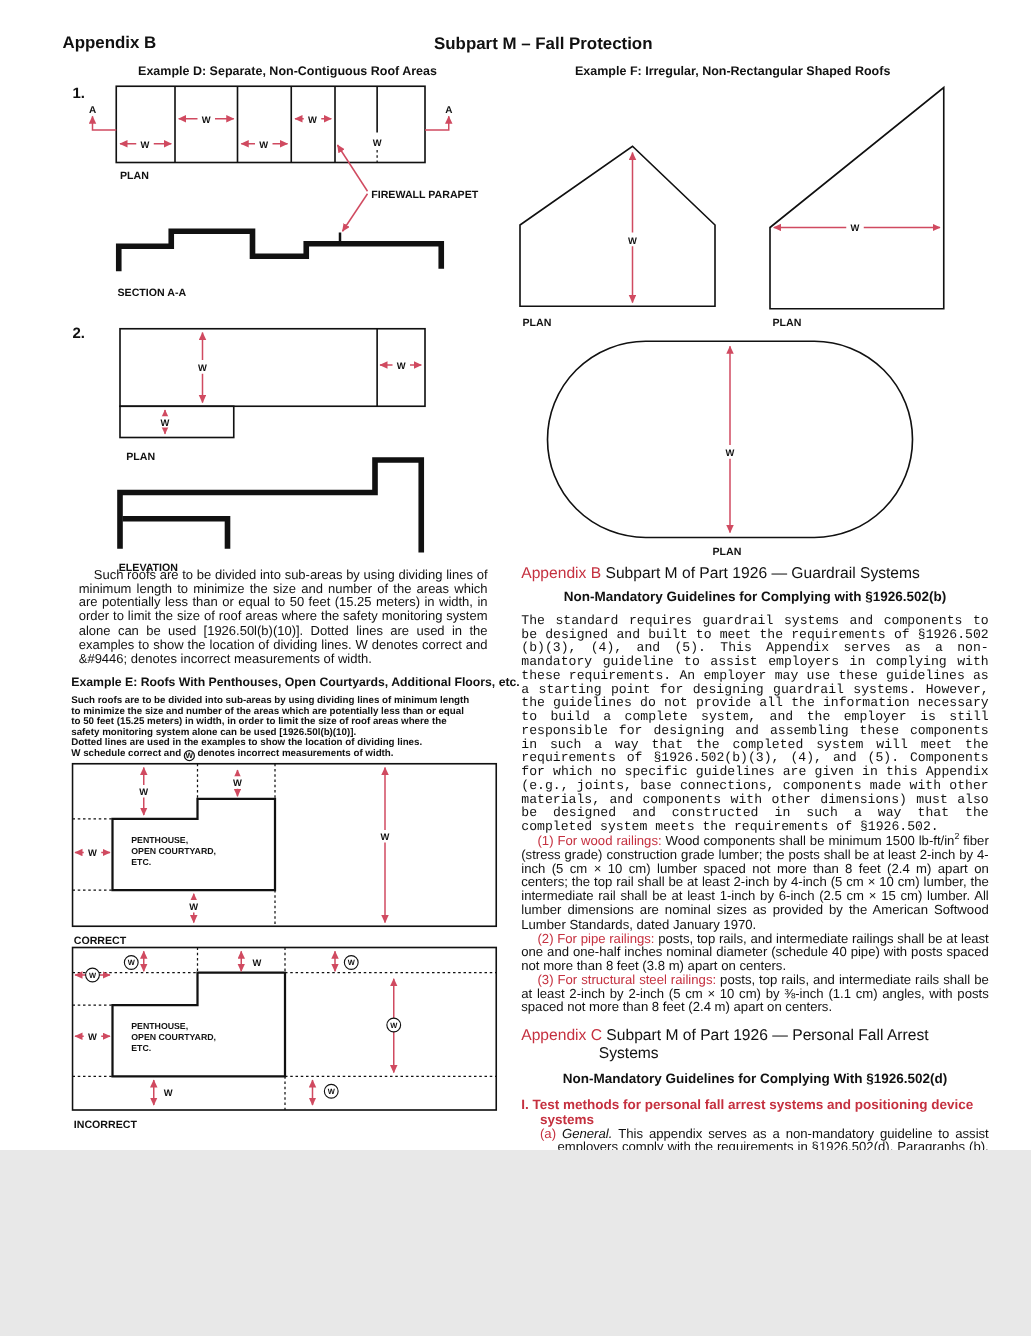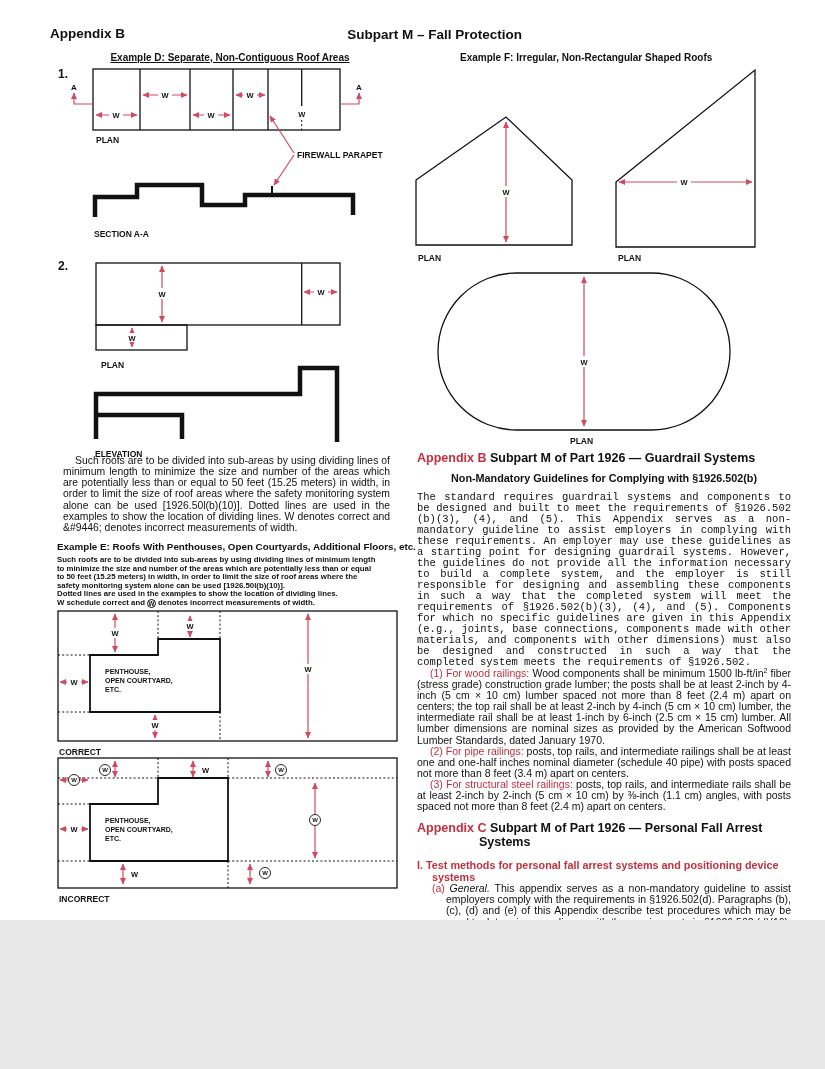--- a/index.html
+++ b/index.html
@@ -6,38 +6,38 @@
   html,body { background:#e8e8e8; }
   .page {
     position:relative; width:825px; height:920px; margin:0 auto;
     background:#ffffff; overflow:hidden;
     font-family:"Liberation Sans", sans-serif; color:#111;
   }
   .abs { position:absolute; }
   .hdr-left  { left:50px;  top:26px; font-size:13.5px; font-weight:bold; }
   .hdr-center{ left:322px; top:27px; width:200px; text-align:right; font-size:13.5px; font-weight:bold; white-space:nowrap; }
   .ex-title  { font-weight:bold; font-size:10px; white-space:nowrap; }
-  .ex-d { left:95px;  top:52px; width:270px; text-align:center;text-decoration:underline; }
+  .ex-d { left:95px;  top:52px; width:270px; text-align:center; }
   .ex-f { left:460px; top:52px; width:250px; text-align:center; }
   .left-para {
     left:63px; top:455px; width:327px;
     font-size:10.4px; line-height:11.15px; text-align:justify; text-indent:12px;
   }
   .ex-e-title { left:57px; top:541px; font-size:9.8px; }
   .ex-e-note {
     left:57px; top:556px; width:345px;
     font-size:7.8px; line-height:8.6px; font-weight:bold;
   }
   .circled-w {
     display:inline-block; width:9px; height:9px; line-height:8px;
     border:1px solid #111; border-radius:50%; text-align:center;
     font-size:6.3px; font-weight:bold; margin:0 2px; vertical-align:-1px;
   }
   .right-col { left:417px; top:451px; width:374px; }
-  .h-app { font-size:12.5px; font-weight:bold; line-height:14.5px; }
+  .h-app { font-size:12.5px; font-weight:normal; line-height:14.5px; }
   .h-app .red { color:#c5303f; }
   .h-appc { margin-top:9px; padding-left:62px; text-indent:-62px; }
   .subhead { margin-top:6px; text-align:center; font-weight:bold; font-size:10.8px; line-height:12px; }
   .body-p { margin-top:8px; font-size:10.5px; line-height:11.05px; text-align:justify;font-family:Liberation Mono, monospace; }
   .item-p { font-size:10.5px; line-height:11.05px; text-align:justify; text-indent:13px; }
   .red-lead { color:#c5303f; font-weight:normal; }
   .sec-i { margin-top:9px; color:#c5303f; font-weight:bold; font-size:10.8px; line-height:12px; padding-left:15px; text-indent:-15px; }
   .para-a { font-size:10.5px; line-height:11.3px; text-align:justify; padding-left:29px; text-indent:-14px; }
   .para-a .ital { font-style:italic;margin-top:15px; }
   sup { font-size:7px; line-height:0; }
@@ -266,22 +266,23 @@
     <rect class="wbg" x="167" y="294" width="14" height="11"></rect>
     <text class="wlab" x="174" y="303" text-anchor="middle">W</text>
     <text class="dlab" x="160" y="382">PLAN</text>
   </svg>
 
   <div class="abs right-col">
     <div class="h-app"><span class="red">Appendix B</span><span> Subpart M of Part 1926 — Guardrail Systems</span></div>
     <div class="subhead">Non-Mandatory Guidelines for Complying with §1926.502(b)</div>
     <p class="body-p">The standard requires guardrail systems and components to be designed and built to meet the requirements of §1926.502 (b)(3), (4), and (5). This Appendix serves as a non-mandatory guideline to assist employers in complying with these requirements. An employer may use these guidelines as a starting point for designing guardrail systems. However, the guidelines do not provide all the information necessary to build a complete system, and the employer is still responsible for designing and assembling these components in such a way that the completed system will meet the requirements of §1926.502(b)(3), (4), and (5). Components for which no specific guidelines are given in this Appendix (e.g., joints, base connections, components made with other materials, and components with other dimensions) must also be designed and constructed in such a way that the completed system meets the requirements of §1926.502.</p>
     <p class="item-p"><span class="red-lead">(1) For wood railings:</span><span> Wood components shall be minimum 1500 lb-ft/in</span><sup>2</sup><span> fiber (stress grade) construction grade lumber; the posts shall be at least 2-inch by 4-inch (5 cm × 10 cm) lumber spaced not more than 8 feet (2.4 m) apart on centers; the top rail shall be at least 2-inch by 4-inch (5 cm × 10 cm) lumber, the intermediate rail shall be at least 1-inch by 6-inch (2.5 cm × 15 cm) lumber. All lumber dimensions are nominal sizes as provided by the American Softwood Lumber Standards, dated January 1970.</span></p>
-    <p class="item-p"><span class="red-lead">(2) For pipe railings:</span><span> posts, top rails, and intermediate railings shall be at least one and one-half inches nominal diameter (schedule 40 pipe) with posts spaced not more than 8 feet (3.4 m) apart on centers.</span></p>
+    <p class="item-p"><span class="red-lead">(2) For pipe railings:</span><span> posts, top rails, and intermediate railings shall be at least one and one-half inches nominal diameter (schedule 40 pipe) with posts spaced not more than 8 feet (3.8 m) apart on centers.</span></p>
     <p class="item-p"><span class="red-lead">(3) For structural steel railings:</span><span> posts, top rails, and intermediate rails shall be at least 2-inch by 2-inch (5 cm × 10 cm) by ⅜-inch (1.1 cm) angles, with posts spaced not more than 8 feet (2.4 m) apart on centers.</span></p>
     <div class="h-app h-appc"><span class="red">Appendix C</span><span> Subpart M of Part 1926 — Personal Fall Arrest Systems</span></div>
+    <div class="subhead" style="margin-top:7px">Non-Mandatory Guidelines for Complying With §1926.502(d)</div>
     <div class="sec-i">I. Test methods for personal fall arrest systems and positioning device systems</div>
     <p class="para-a"><span class="red-lead">(a)</span><span class="ital"> General. </span><span> This appendix serves as a non-mandatory guideline to assist employers comply with the requirements in §1926.502(d). Paragraphs (b), (c), (d) and (e) of this Appendix describe test procedures which may be used to determine compliance with the requirements in §1926.502 (d)(16). As noted in Appendix D of this subpart, the test methods listed here in Appendix C can also be used to assist employers comply with</span></p>
   </div>
 
   <div class="abs pageno">322</div>
 
 </div>
 
 </body></html>

